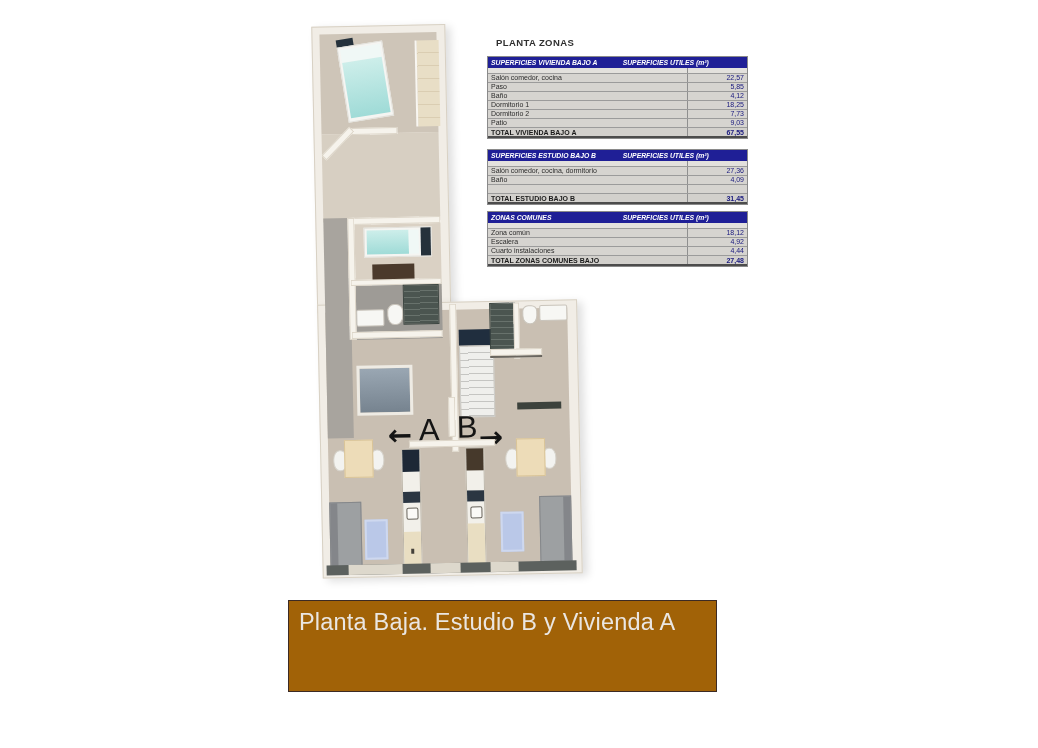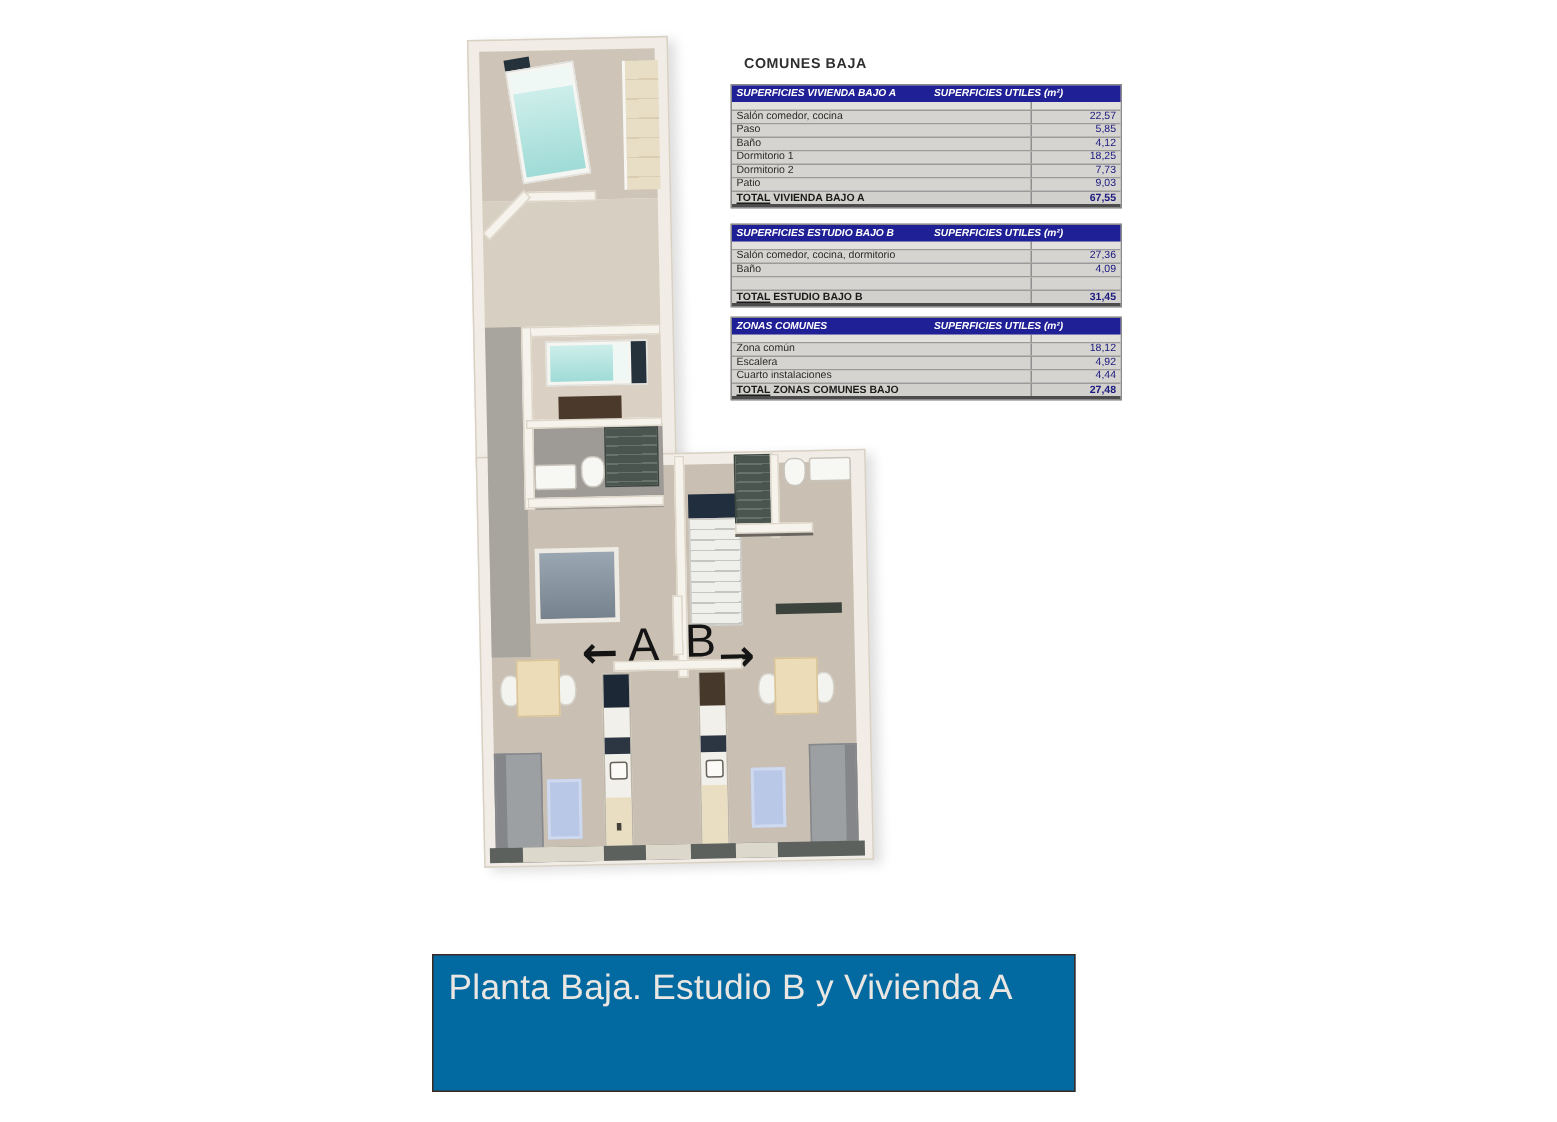--- a/index.html
+++ b/index.html
@@ -49,22 +49,22 @@
   .tgap .tval{height:100%;}
   .trow{height:9px;box-sizing:border-box;border-bottom:1px solid #9b9b9b;background:#d6d4d0;
         display:flex;font-size:7px;line-height:8px;color:#2b2b2b;}
   .trow:last-child{border-bottom:2px solid #4c4c4c;}
   .tlabel{flex:1;padding-left:3px;white-space:nowrap;overflow:hidden;}
   .tval{width:23%;box-sizing:border-box;border-left:1px solid #8f8f8f;text-align:right;
         padding-right:3px;color:#18187e;}
   .total{height:10px;line-height:9px;font-weight:bold;background:#d2d0cc;color:#1a1a1a;}
 
   
-  #footer{position:absolute;left:288px;top:600px;width:429px;height:92px;background:#0369a1;
-          border:1px solid #3c2a24;box-sizing:border-box;margin-top:36px;}
+  #footer{position:absolute;left:288px;top:600px;width:429px;height:92px;background:#a16207;
+          border:1px solid #3c2a24;box-sizing:border-box;}
   #footer .ftext{padding:8px 0 0 10px;font-size:23.5px;color:#eae6e2;letter-spacing:0.2px;}
 </style>
 </head>
 <body>
 
 <div id="plan">
 
   <div class="wallblock" style="left:14px;top:4px;width:132px;height:284px;"></div>
   <div class="wallblock" style="left:14px;top:282px;width:258px;height:272px;"></div>
 
@@ -155,21 +155,21 @@
     <div class="back" style="right:0;"></div>
   </div>
 
   <div class="abs" style="left:18px;top:543px;width:250px;height:10px;background:#5c615e;">
     <div class="abs" style="left:22px;top:0;width:54px;height:100%;background:#ddd8cc;"></div>
     <div class="abs" style="left:104px;top:0;width:30px;height:100%;background:#ddd8cc;"></div>
     <div class="abs" style="left:164px;top:0;width:28px;height:100%;background:#ddd8cc;"></div>
   </div>
 </div>
 
-<div id="panel-title">COMUNES BAJA</div>
+<div id="panel-title">PLANTA ZONAS</div>
 
 <div id="tables">
 
   <div class="stable t1">
     <div class="thead">
       <span>SUPERFICIES VIVIENDA BAJO A</span>
       <span class="hright">SUPERFICIES UTILES  (m²)</span>
     </div>
     <div class="tgap">
         <span class="tlabel"></span>

